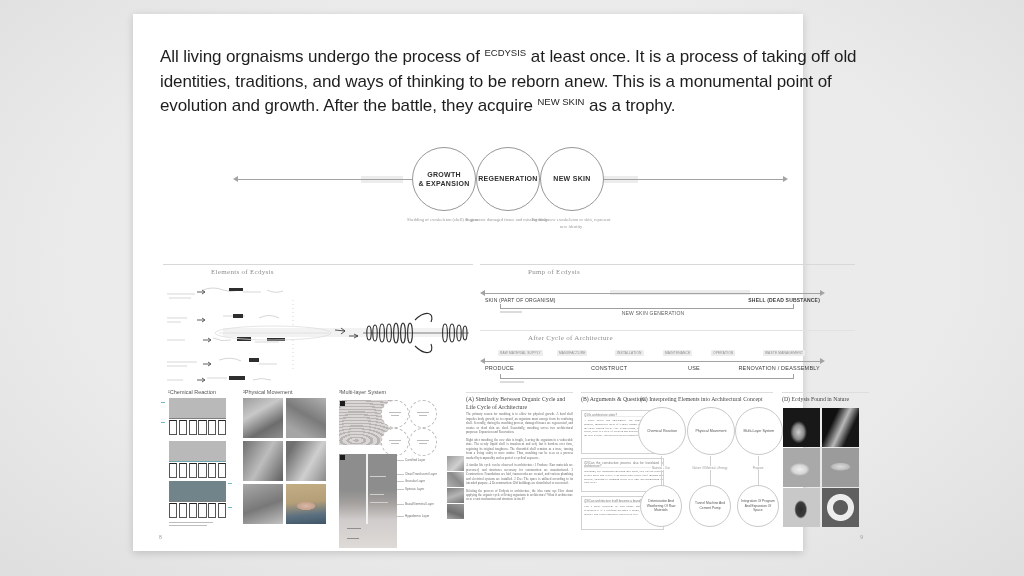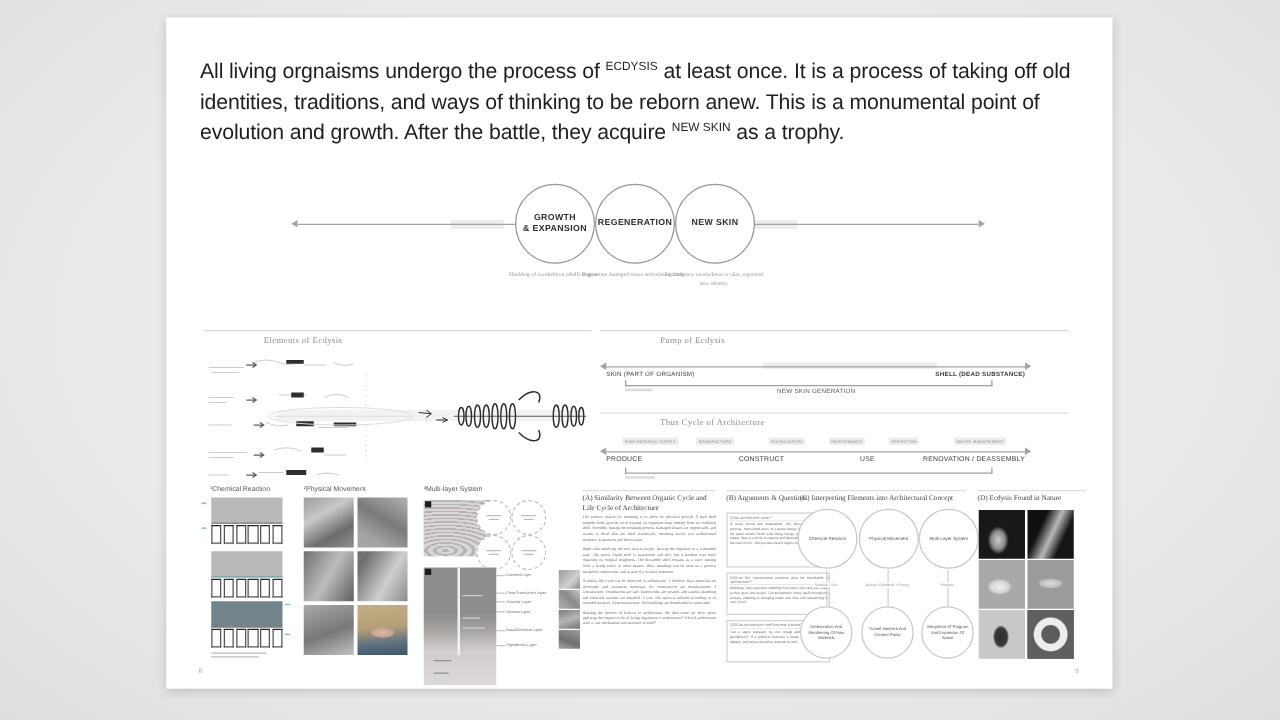--- a/index.html
+++ b/index.html
@@ -3,21 +3,21 @@
 <meta charset="utf-8">
 <style>
   html,body{margin:0;padding:0;}
   body{
     width:1024px;height:576px;overflow:hidden;
     background:radial-gradient(ellipse at 50% 45%, #ebebeb 60%, #dedede 100%);
     font-family:"Liberation Sans",sans-serif;
     position:relative;
   }
   .page{
-    position:absolute;left:133px;top:14px;width:757px;height:537px;
+    position:absolute;left:133px;top:14px;width:670px;height:537px;
     background:#ffffff;box-shadow:0 2px 8px rgba(0,0,0,.16);
   }
   .abs{position:absolute;}
 
   
   .headline{
     position:absolute;left:27px;top:31px;width:707px;
     font-size:17px;line-height:1.45;color:#1e1e1e;letter-spacing:-0.1px;
   }
   .headline .sup{font-size:9.5px;vertical-align:6px;letter-spacing:0;}
@@ -266,21 +266,21 @@
 
   <div class="lightbar" style="left:477px;top:276px;width:140px;height:5px;"></div>
   <div class="arrowline" style="left:352px;top:279px;width:335px;"></div>
   <div class="tl-label" style="left:352px;top:283px;">SKIN (PART OF ORGANISM)</div>
   <div class="tl-label" style="left:560px;top:283px;width:127px;text-align:right;font-weight:bold;">SHELL (DEAD SUBSTANCE)</div>
   <div class="bracket" style="left:367px;top:290px;width:292px;"></div>
   <div class="tinynote" style="left:367px;top:297px;width:22px;"></div>
   <div class="tl-label" style="left:455px;top:296px;width:130px;text-align:center;color:#5a5a5a;">NEW SKIN GENERATION</div>
 
   <div class="rule" style="left:347px;top:316px;width:375px;background:#e2e2e2;"></div>
-  <div class="stitle" style="left:347px;top:320px;">Thus Cycle of Architecture</div>
+  <div class="stitle" style="left:347px;top:320px;">After Cycle of Architecture</div>
 
   <div class="tagpill" style="left:365px;top:336px;">RAW MATERIAL SUPPLY</div>
   <div class="tagpill" style="left:424px;top:336px;">MANUFACTURE</div>
   <div class="tagpill" style="left:482px;top:336px;">INSTALLATION</div>
   <div class="tagpill" style="left:530px;top:336px;">MAINTENANCE</div>
   <div class="tagpill" style="left:578px;top:336px;">OPERATION</div>
   <div class="tagpill" style="left:630px;top:336px;">WASTE MANAGEMENT</div>
 
   <div class="arrowline" style="left:352px;top:347px;width:335px;"></div>
   <div class="tl-label" style="left:352px;top:351px;font-size:5.5px;">PRODUCE</div>

